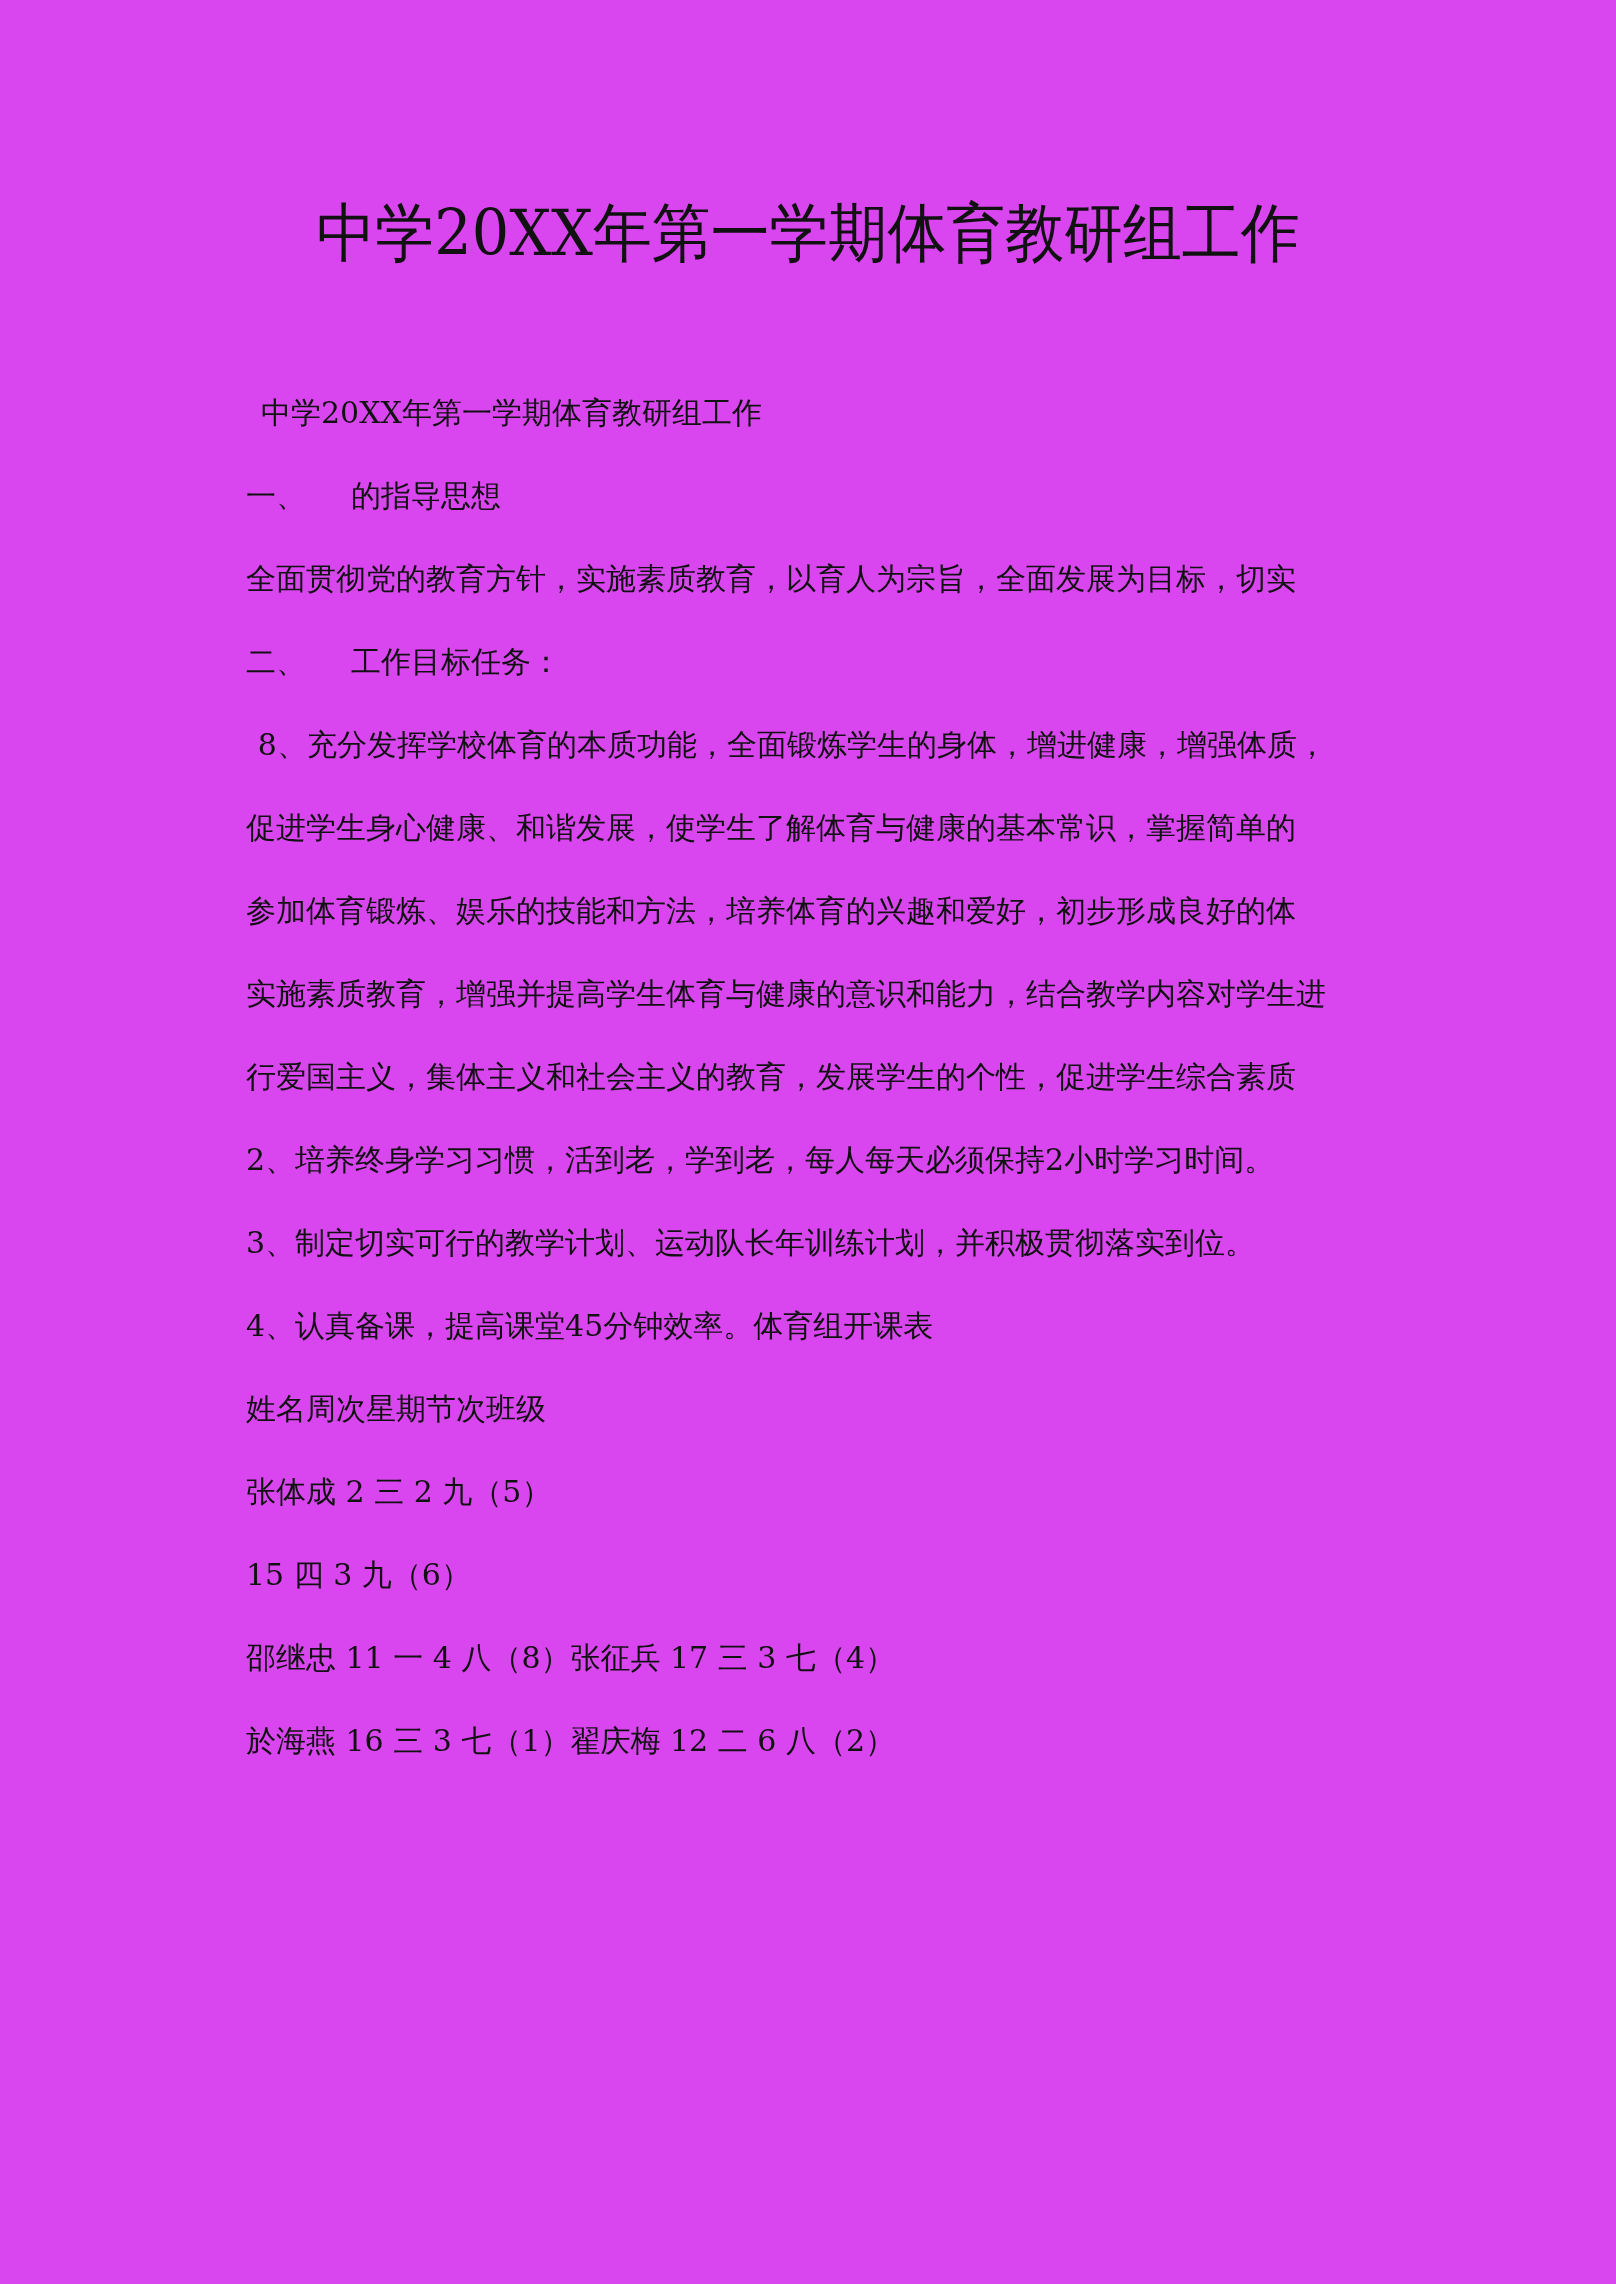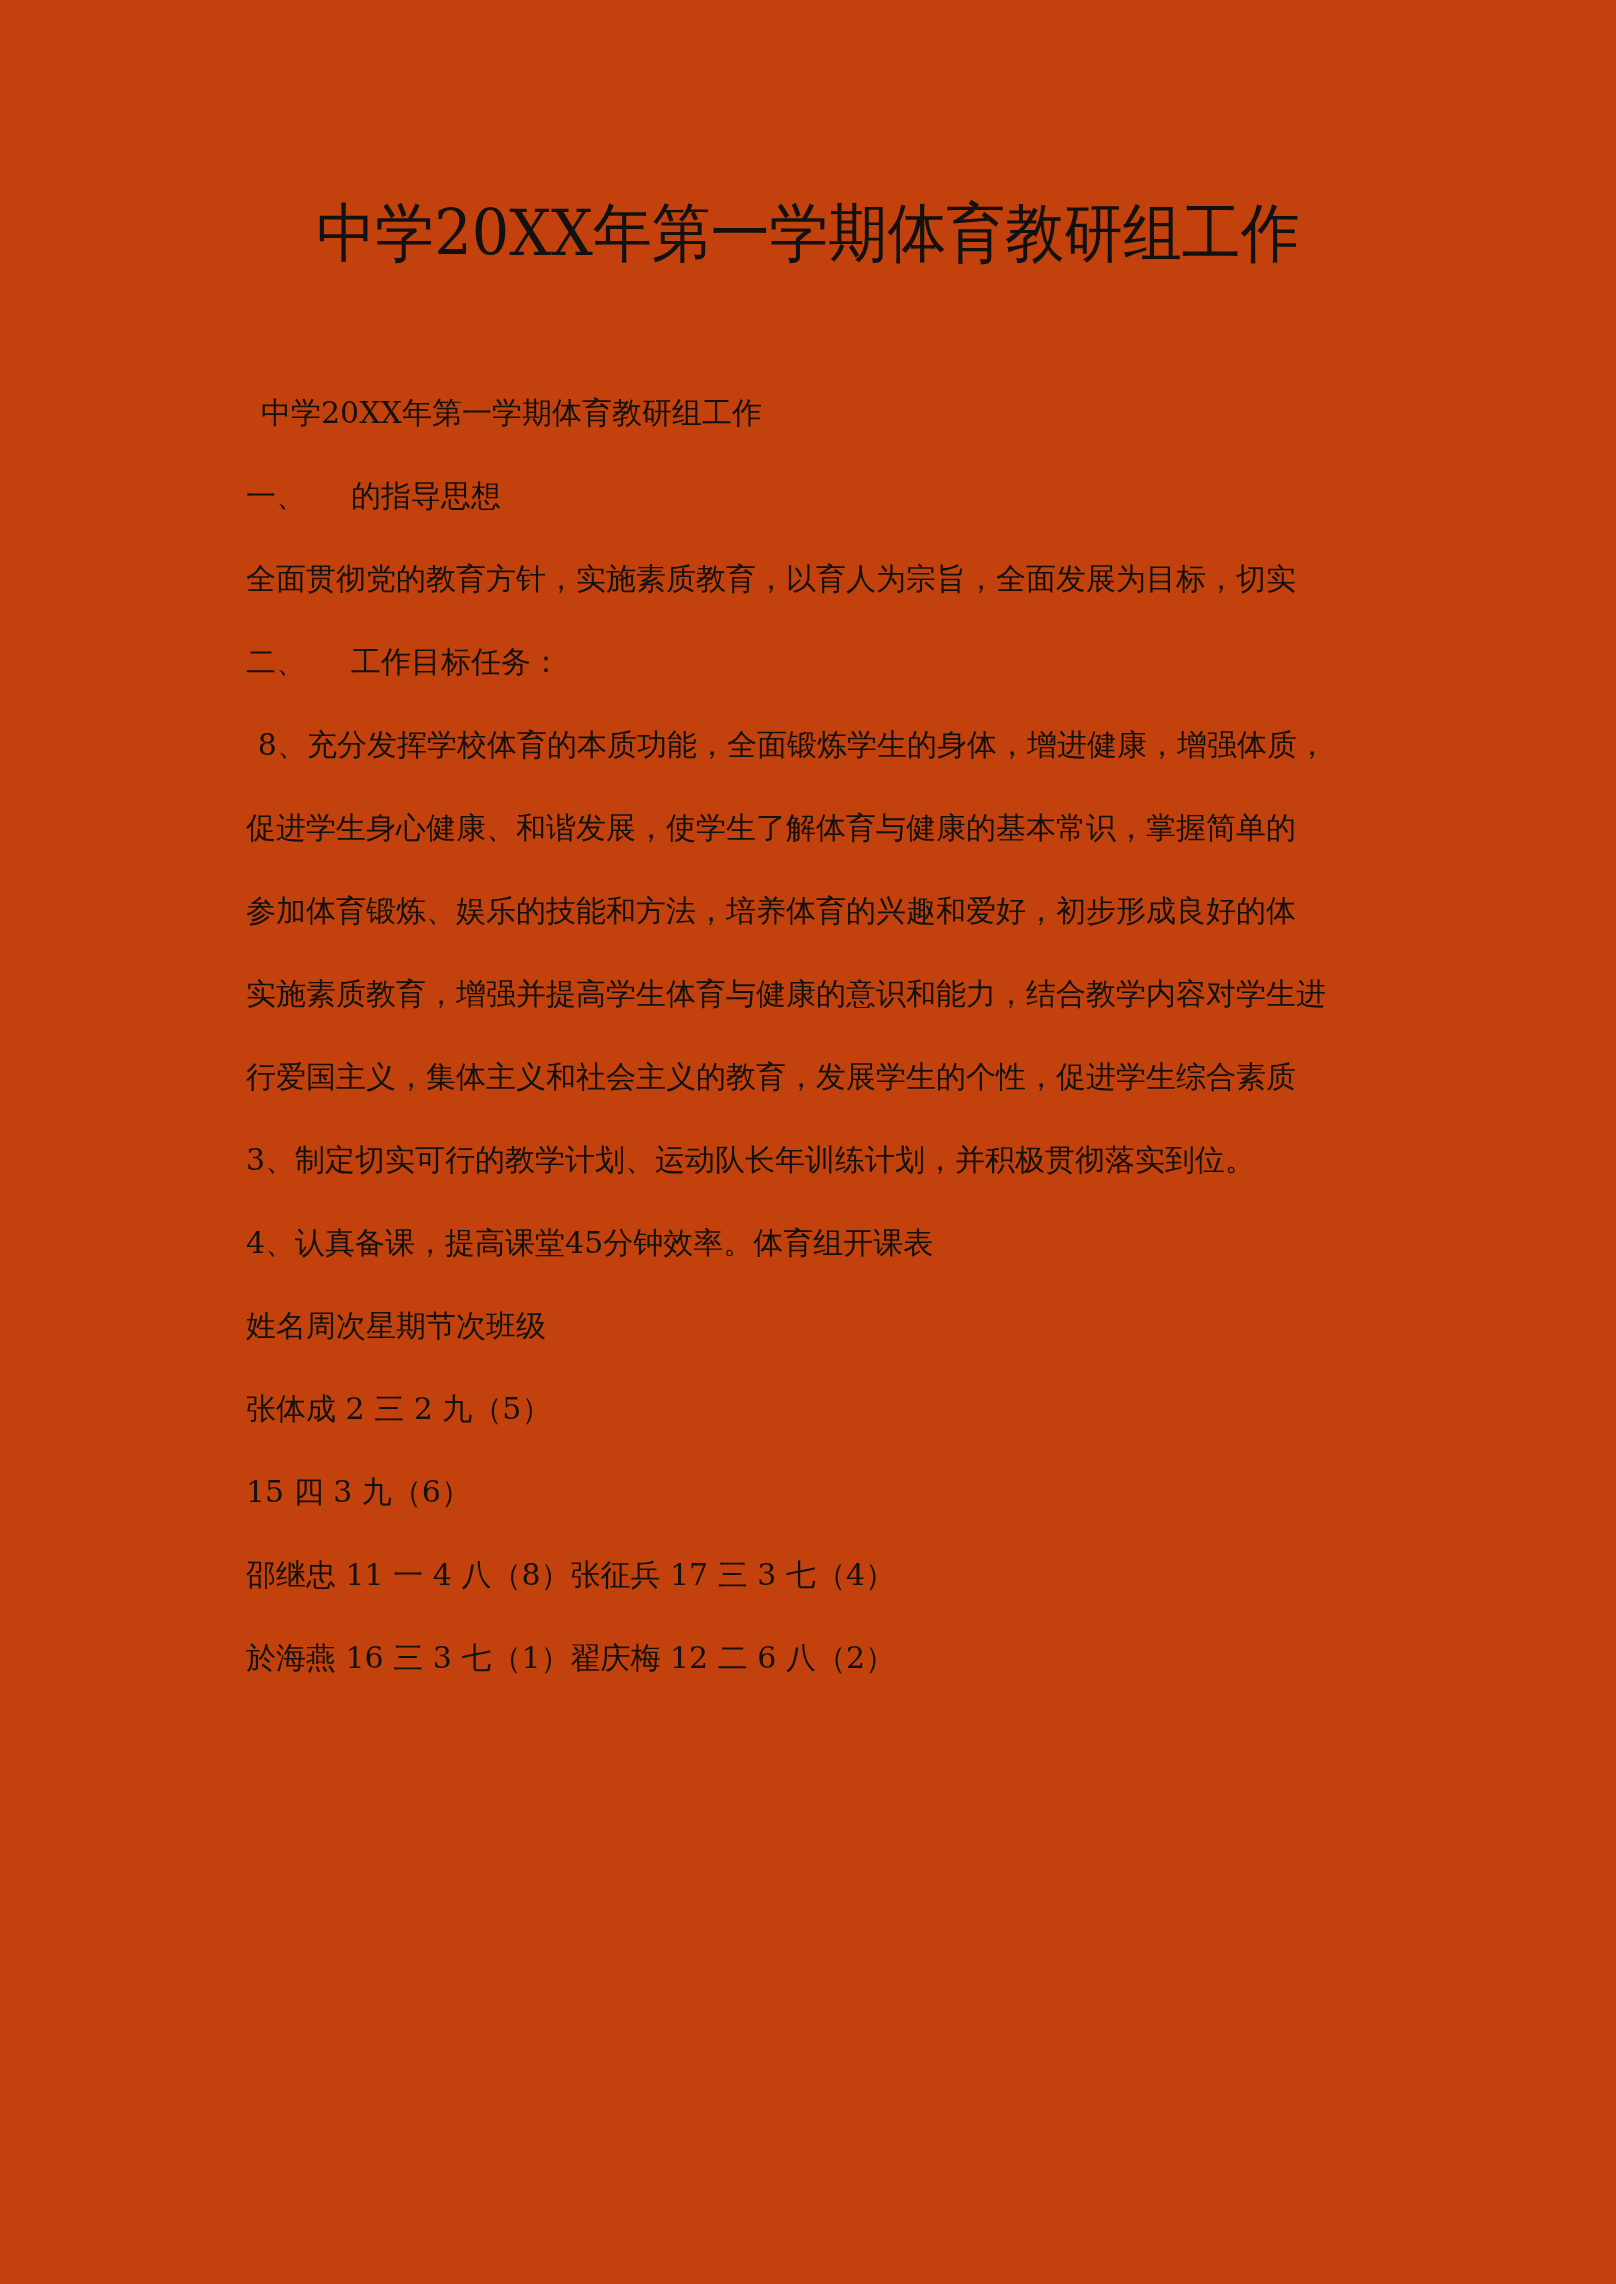--- a/index.html
+++ b/index.html
@@ -14,21 +14,21 @@
       overflow: hidden;
       color: #111111;
       font-family: "DejaVu Serif", "Liberation Serif", serif;
     }
     .page {
       position: absolute;
       left: 0;
       top: 0;
       width: 1616px;
       height: 2284px;
-      background: #c2410c;
+      background: #d946ef;
     }
     .doc-title {
       position: absolute;
       top: 187px;
       left: 0;
       width: 1616px;
       text-align: center;
       font-size: 64px;
       line-height: 93px;
       font-weight: normal;
@@ -74,20 +74,21 @@
     <p class="line">
       <span>二、</span><span class="heading-gap"></span><span>工作目标任务：</span>
     </p>
 
     <p class="line indent-tiny">8、充分发挥学校体育的本质功能，全面锻炼学生的身体，增进健康，增强体质，</p>
     <p class="line">促进学生身心健康、和谐发展，使学生了解体育与健康的基本常识，掌握简单的</p>
     <p class="line">参加体育锻炼、娱乐的技能和方法，培养体育的兴趣和爱好，初步形成良好的体</p>
     <p class="line">实施素质教育，增强并提高学生体育与健康的意识和能力，结合教学内容对学生进</p>
     <p class="line">行爱国主义，集体主义和社会主义的教育，发展学生的个性，促进学生综合素质</p>
 
+    <p class="line">2、培养终身学习习惯，活到老，学到老，每人每天必须保持2小时学习时间。</p>
     <p class="line">3、制定切实可行的教学计划、运动队长年训练计划，并积极贯彻落实到位。</p>
     <p class="line">4、认真备课，提高课堂45分钟效率。体育组开课表</p>
 
     <p class="line">姓名周次星期节次班级</p>
     <p class="line">张体成 2 三 2 九（5）</p>
     <p class="line">15 四 3 九（6）</p>
     <p class="line">邵继忠 11 一 4 八（8）张征兵 17 三 3 七（4）</p>
     <p class="line">於海燕 16 三 3 七（1）翟庆梅 12 二 6 八（2）</p>
 
   </div>

